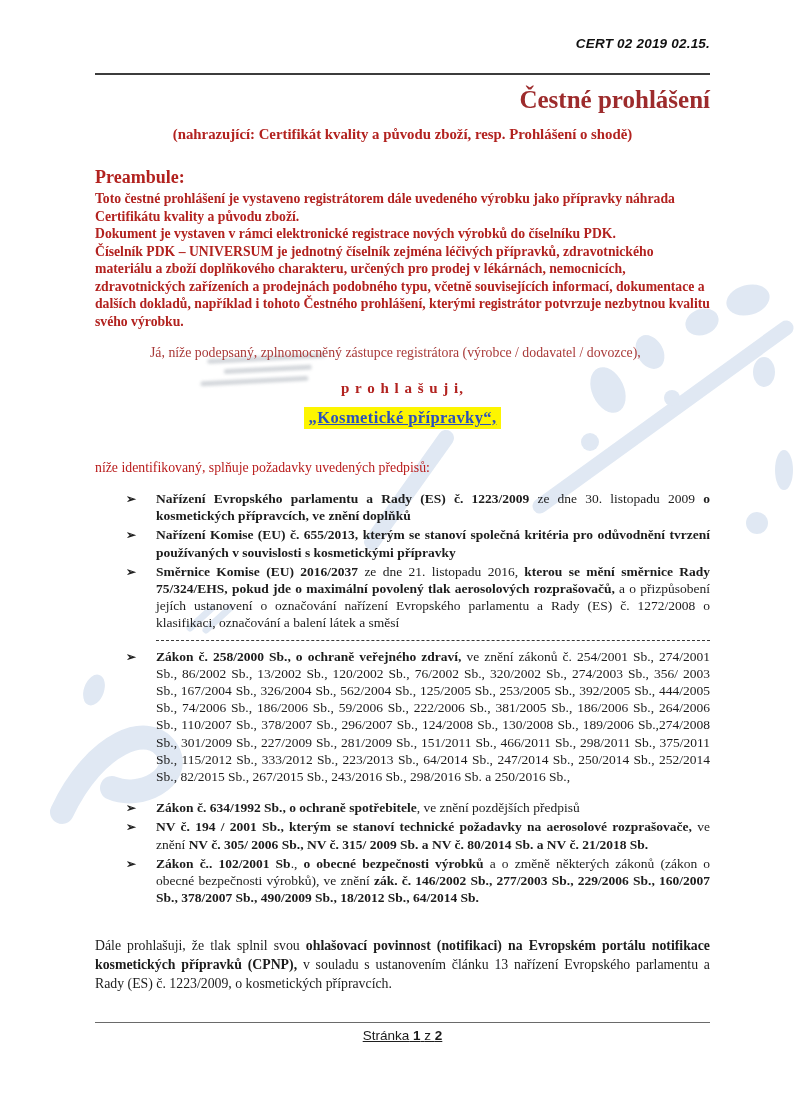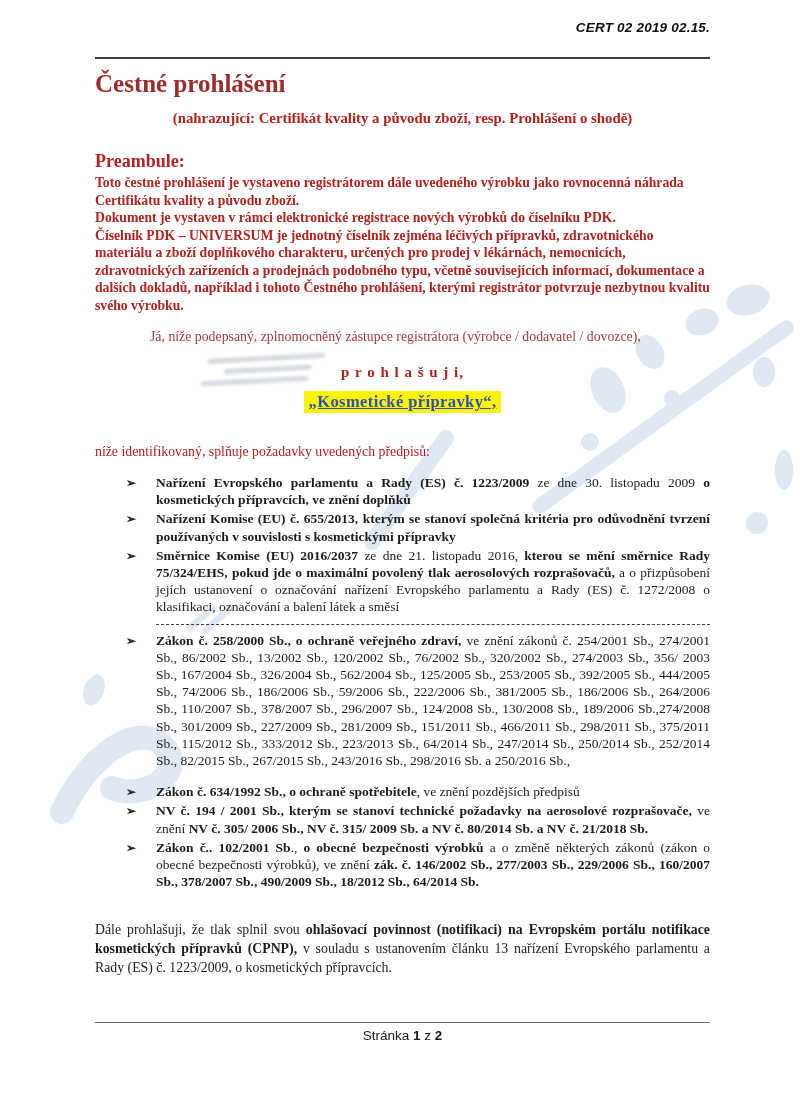--- a/index.html
+++ b/index.html
@@ -17,27 +17,27 @@
     overflow:hidden;margin:0 auto;
   }
   .watermark{position:absolute;left:0;top:0;z-index:0;opacity:.9;pointer-events:none;}
   .bleed{position:absolute;left:196px;top:350px;width:138px;height:46px;
     transform:rotate(-3deg);filter:blur(1.4px);opacity:.42;z-index:1;pointer-events:none;}
   .bleed i{display:block;height:5px;border-radius:3px;background:#9aa2ac;margin:6px 0;}
   .bleed i:nth-child(1){width:118px;margin-left:12px;}
   .bleed i:nth-child(2){width:88px;margin-left:28px;}
   .bleed i:nth-child(3){width:108px;margin-left:4px;}
 
-  .content{position:relative;z-index:2;padding:20px 90px 0 95px;}
+  .content{position:relative;z-index:2;padding:36px 90px 0 95px;}
 
   .doc-ref{text-align:right;font-family:"Liberation Sans","DejaVu Sans",sans-serif;
     font-style:italic;font-weight:600;font-size:13.5px;color:#101010;letter-spacing:.2px;}
   .top-rule{border:none;border-top:2px solid #3c3c3c;margin:22px 0 0 0;}
 
-  .title{margin:10px 0 0 0;text-align:left;font-size:25px;font-weight:700;color:var(--title-red);line-height:30px;font-family:Liberation Serif, serif;}
+  .title{margin:10px 0 0 0;text-align:right;font-size:25px;font-weight:700;color:var(--title-red);line-height:30px;font-family:Liberation Serif, serif;}
   .subtitle{margin-top:10px;text-align:center;font-size:14.8px;font-weight:700;color:var(--accent-red);line-height:19px;}
 
   .preamble-heading{margin:22px 0 0 0;font-size:18px;font-weight:700;color:var(--accent-red);line-height:22px;}
   .preamble{margin-top:2px;font-size:13.7px;font-weight:700;color:var(--accent-red);line-height:17.5px;}
 
   .intro{margin:13px 0 0 0;font-size:13.8px;color:var(--soft-red);text-indent:55px;line-height:19px;}
   .verb{margin:18px 0 0 0;text-align:center;font-size:15px;font-weight:700;color:var(--accent-red);letter-spacing:1px;font-family:Liberation Serif, serif;}
   .product-intro{margin:15px 0 0 0;font-size:13.8px;color:var(--soft-red);line-height:19px;}
   .product-line{margin:11px 0 0 0;text-align:center;}
   .hl{background:var(--highlight-yellow);color:var(--link-blue);font-weight:700;font-size:16.5px;
@@ -47,21 +47,21 @@
   .regs{margin:13px 0 0 30px;padding:0;list-style:none;}
   .reg-item{position:relative;padding-left:31px;margin-top:2px;text-align:justify;
     font-size:13.5px;line-height:17.2px;color:#1c1c1c;}
   .reg-item .arrow{position:absolute;left:1px;top:1px;font-size:12px;color:#222;font-weight:700;}
   .reg-divider{border-top:1.8px dashed #3a3a3a;margin:8px 0 7px 31px;height:0;}
   .reg-item.gap{margin-top:14px;}
   .b{font-weight:700;}
 
   .closing{margin:30px 0 0 0;font-size:13.8px;line-height:19px;text-align:justify;color:#1c1c1c;}
 
-  .footer{position:absolute;left:95px;right:90px;top:1022px;z-index:2;}
+  .footer{position:absolute;left:95px;right:90px;top:1022px;z-index:2;text-decoration:underline;}
   .footer-rule{border:none;border-top:1.6px solid #6a6a6a;margin:0;}
   .footer-text{margin-top:5px;text-align:center;font-family:"Liberation Sans","DejaVu Sans",sans-serif;
     font-size:13.5px;color:#1a1a1a;}
   .footer-text .b{font-weight:700;}
 </style>
 </head>
 <body>
 
 <div class="page">
 
@@ -95,21 +95,21 @@
   <div class="content">
 
     <div class="doc-ref">CERT 02 2019 02.15.</div>
     <hr class="top-rule">
 
     <h1 class="title">Čestné prohlášení</h1>
     <div class="subtitle">(nahrazující: Certifikát kvality a původu zboží, resp. Prohlášení o shodě)</div>
 
     <h2 class="preamble-heading">Preambule:</h2>
     <div class="preamble">
-        <div>Toto čestné prohlášení je vystaveno registrátorem dále uvedeného výrobku jako rovnocenná náhrada Certifikátu kvality a původu zboží.</div>
+        <div>Toto čestné prohlášení je vystaveno registrátorem dále uvedeného výrobku jako přípravky náhrada Certifikátu kvality a původu zboží.</div>
         <div>Dokument je vystaven v rámci elektronické registrace nových výrobků do číselníku PDK.</div>
         <div>Číselník PDK – UNIVERSUM je jednotný číselník zejména léčivých přípravků, zdravotnického materiálu a zboží doplňkového charakteru, určených pro prodej v lékárnách, nemocnicích, zdravotnických zařízeních a prodejnách podobného typu, včetně souvisejících informací, dokumentace a dalších dokladů, například i tohoto Čestného prohlášení, kterými registrátor potvrzuje nezbytnou kvalitu svého výrobku.</div>
       </div>
 
     <p class="intro">Já, níže podepsaný, zplnomocněný zástupce registrátora (výrobce / dodavatel / dovozce),</p>
     <p class="verb">p r o h l a š u j i,</p>
 
     <p class="product-line">
       <span class="hl">„Kosmetické přípravky“,</span>
     </p>

